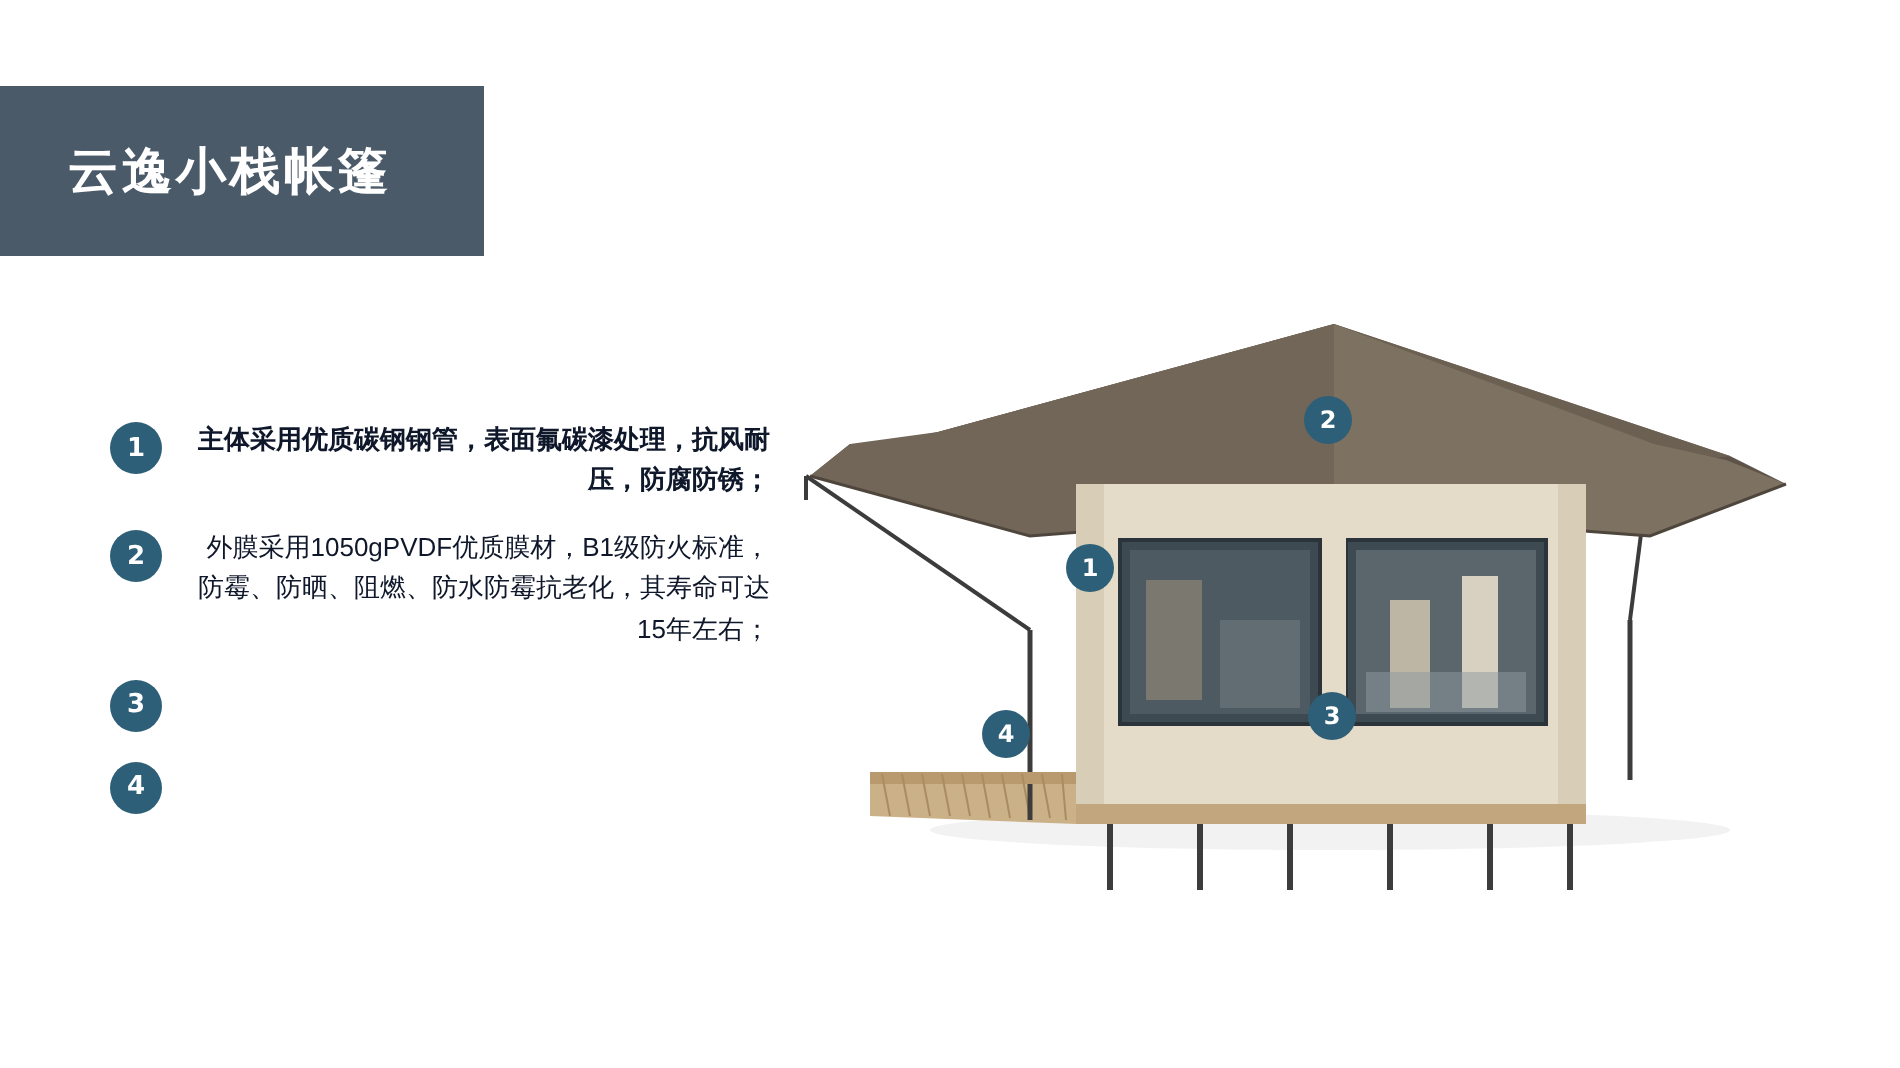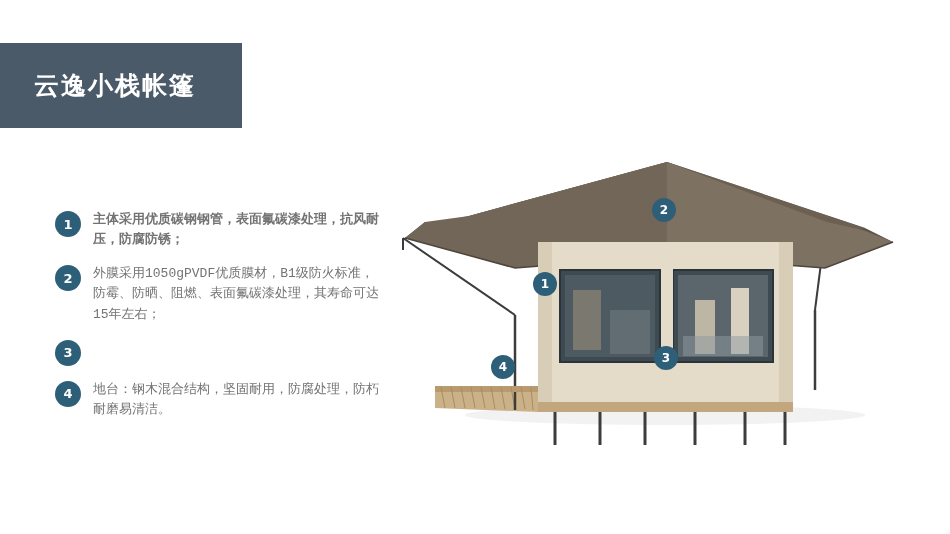--- a/index.html
+++ b/index.html
@@ -13,20 +13,21 @@
     font-family: "Liberation Sans", sans-serif;
     overflow: hidden;
     position: relative;
   }
   .page {
     position: absolute;
     left: 0; top: 0;
     width: 950px;
     height: 534px;
     background: #ffffff;
+    text-align: right;
   }
   
   .title-banner {
     position: absolute;
     left: 0;
     top: 43px;
     width: 242px;
     height: 85px;
     background: #4a5a68;
     display: flex;
@@ -64,22 +65,22 @@
     display: flex;
     align-items: center;
     justify-content: center;
     margin-right: 12px;
     margin-top: 1px;
     font-family: "DejaVu Sans", "Liberation Sans", sans-serif;
   }
   .feature-text {
     font-size: 13px;
     line-height: 1.55;
-    color: #737373;
-    font-family: Liberation Mono, monospace;
+    color: #0f172a;
+    font-family: Liberation Sans, sans-serif;
   }
   .feature.bold .feature-text {
     font-weight: bold;
   }
   
   .illustration {
     position: absolute;
     left: 395px;
     top: 160px;
     width: 545px;
@@ -119,30 +120,29 @@
 
   <div class="features">
 
     <div class="feature bold">
       <div class="badge">1</div>
       <div class="feature-text">主体采用优质碳钢钢管，表面氟碳漆处理，抗风耐压，防腐防锈；</div>
     </div>
 
     <div class="feature">
       <div class="badge">2</div>
-      <div class="feature-text">外膜采用1050gPVDF优质膜材，B1级防火标准，防霉、防晒、阻燃、表面氟碳漆处理，其寿命可达15年左右；</div>
+      <div class="feature-text">外膜采用1050gPVDF优质膜材，B1级防火标准，防霉、防晒、阻燃、防水防霉抗老化，其寿命可达15年左右；</div>
     </div>
 
     <div class="feature">
       <div class="badge">3</div>
     </div>
 
     <div class="feature">
       <div class="badge">4</div>
-      <div class="feature-text">地台：钢木混合结构，坚固耐用，防腐处理，防朽耐磨易清洁。</div>
     </div>
 
   </div>
 
   <div class="illustration">
     <svg class="illu-svg" width="545" height="290" viewBox="0 0 545 290">
 
       <ellipse cx="270" cy="255" rx="200" ry="10" fill="#f2f2f2"></ellipse>
 
       <line x1="8" y1="78" x2="120" y2="155" stroke="#3c3c3c" stroke-width="2"></line>

